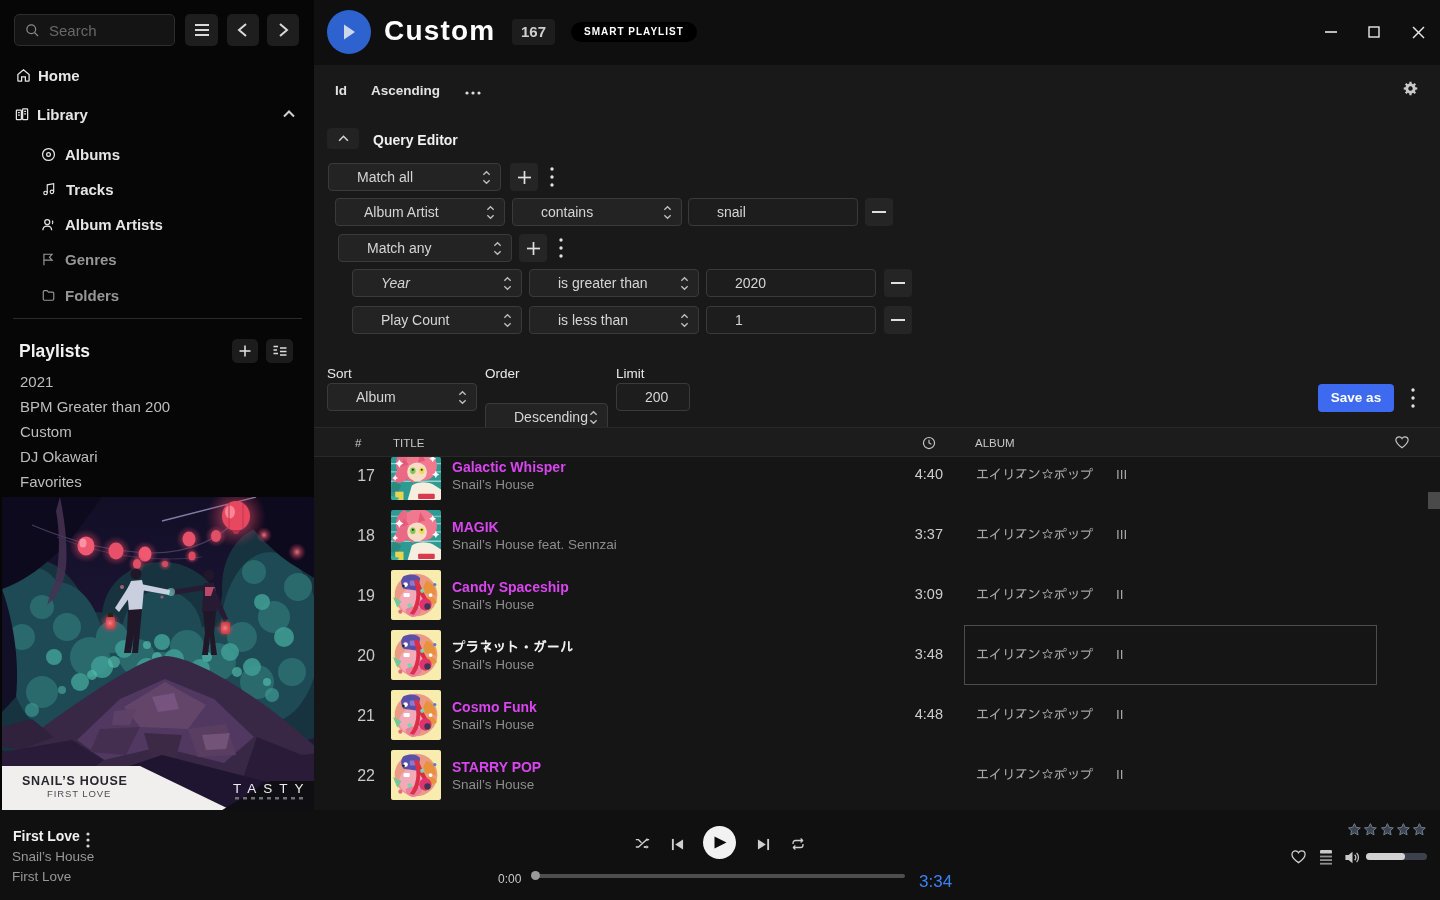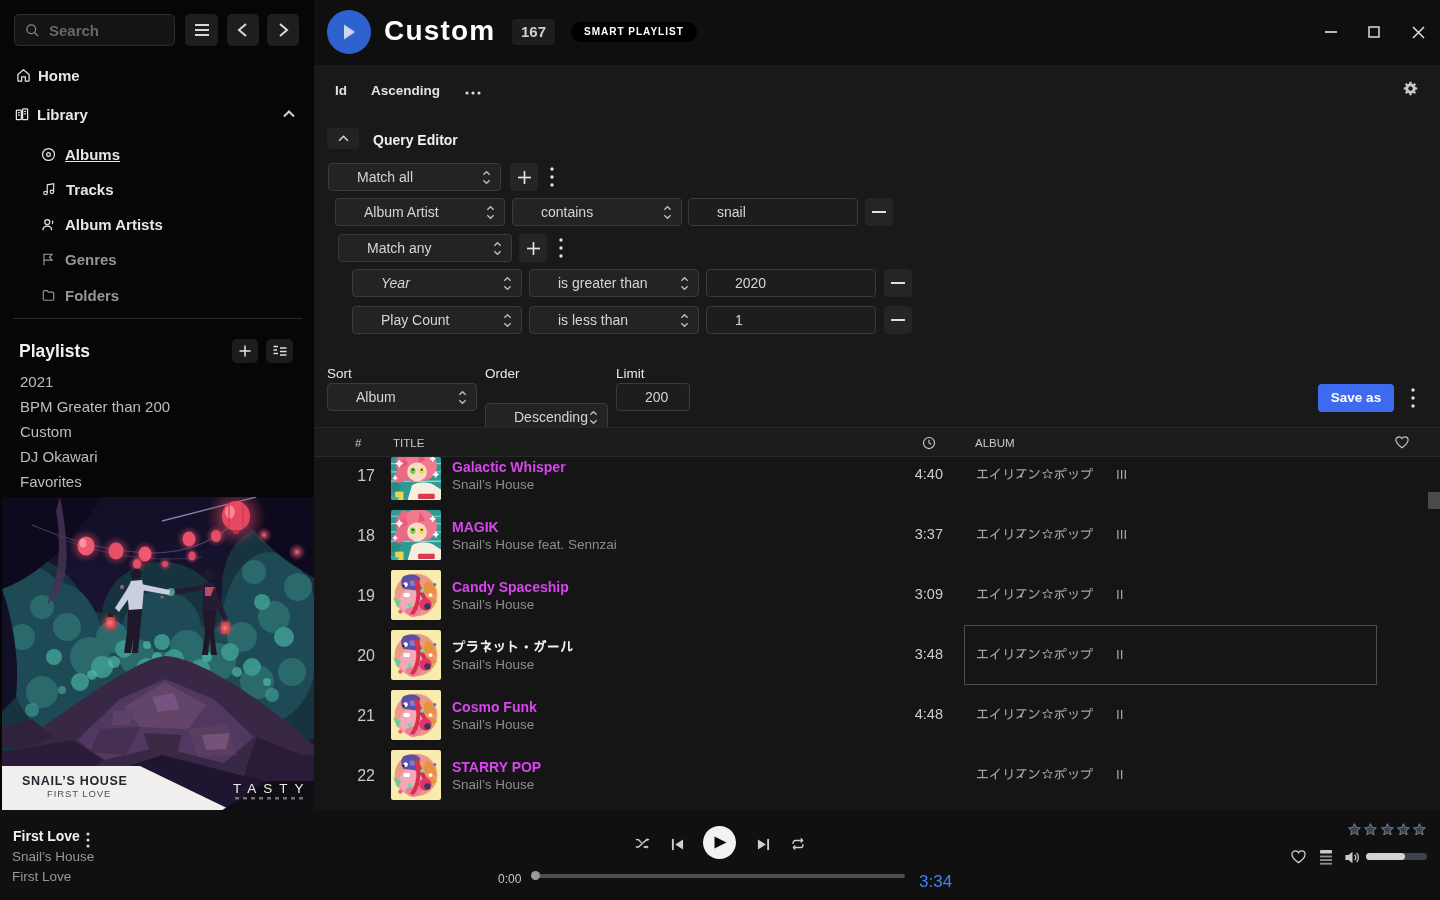--- a/index.html
+++ b/index.html
@@ -4,21 +4,21 @@
 <style>
   * { margin:0; padding:0; box-sizing:border-box; }
   html,body { width:1440px; height:900px; background:#191919; overflow:hidden;
     font-family:"Liberation Sans", sans-serif; }
   #app { position:relative; width:1440px; height:900px; }
   
   #sidebar { position:absolute; left:0; top:0; width:314px; height:810px; background:#060606; }
   .sbtn { position:absolute; background:#1e1e1e; border-radius:5px; display:flex; align-items:center; justify-content:center; }
   #search { position:absolute; left:14px; top:14px; width:161px; height:32px; background:#141414;
     border:1px solid #2d2d2d; border-radius:5px; display:flex; align-items:center; }
-  #search span { color:#686868; font-size:15px; margin-left:9px;font-weight:bold; }
+  #search span { color:#686868; font-size:15px; margin-left:9px; }
   .navrow { position:absolute; left:0; display:flex; align-items:center; color:#e6e6e6; font-weight:bold; font-size:15px; }
   .navrow svg { margin-right:7px; }
   .dim { color:#969696; }
   .pl-item { position:absolute; left:20px; color:#bdbdbd; font-size:15px; }
   
   #main { position:absolute; left:314px; top:0; width:1126px; height:810px; background:#191919; }
   #titlebar { position:absolute; left:0; top:0; width:1126px; height:65px; background:#0f0f0f; }
   #playbtn { position:absolute; left:13px; top:10px; width:44px; height:44px; border-radius:50%; background:#2e63cf;
      display:flex; align-items:center; justify-content:center; }
   #ptitle { position:absolute; left:70px; top:15px; color:#fff; font-size:28px; font-weight:bold; letter-spacing:1.2px; }
@@ -95,21 +95,21 @@
           <line x1="5.5" y1="9" x2="8.5" y2="9"></line>
           <line x1="5.5" y1="13" x2="8.5" y2="13"></line>
           <line x1="15.5" y1="7" x2="18.5" y2="7"></line>
           <line x1="15.5" y1="11" x2="18.5" y2="11"></line>
         </svg>
       <span>Library</span>
     </div>
     <svg width="12" height="8" viewBox="0 0 12 8" fill="none" stroke="#cfcfcf" stroke-width="2" style="position:absolute; left:283px; top:110px;">
         <polyline points="1,6.5 6,1.5 11,6.5"></polyline>
       </svg>
-    <div class="navrow" style="top:145px; left:41px; height:18px;text-decoration:underline;">
+    <div class="navrow" style="top:145px; left:41px; height:18px;">
       <svg width="15" height="15" viewBox="0 0 24 24" fill="none" stroke="#e6e6e6" stroke-width="2" style="margin-right:9px;">
           <circle cx="12" cy="12" r="9.5"></circle>
           <circle cx="12" cy="12" r="3"></circle>
         </svg>
       <span>Albums</span>
     </div>
     <div class="navrow" style="top:180px; left:42px; height:18px;">
       <svg width="14" height="15" viewBox="0 0 24 24" fill="none" stroke="#e6e6e6" stroke-width="2" style="margin-right:10px;">
           <path d="M9 18 V4 L20 2 V16"></path>
           <circle cx="6" cy="18" r="3"></circle>

